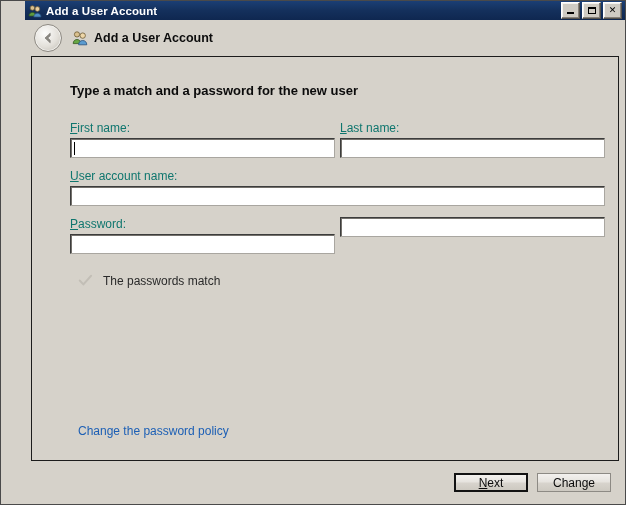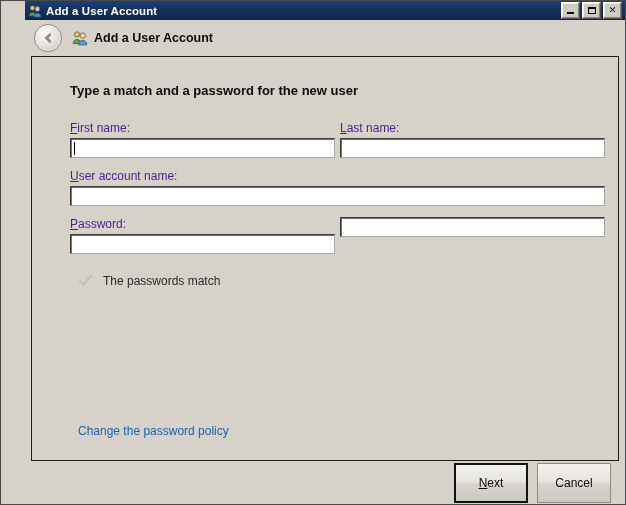--- a/index.html
+++ b/index.html
@@ -174,21 +174,21 @@
   }
   .field {
     display: flex;
     flex-direction: column;
   }
   .field.half { width: 266px; }
   .field.full { width: 535px; }
 
   .field-label {
     font-size: 12px;
-    color: #4c1d95;
+    color: #0f766e;
     margin-bottom: 3px;
     white-space: nowrap;
     line-height: 14px;
   }
   .field-label u {
     text-decoration: underline;
   }
   .text-input {
     height: 20px;
     box-sizing: border-box;
@@ -248,21 +248,21 @@
     flex: 0 0 auto;
     display: flex;
     align-items: center;
     justify-content: flex-end;
     padding-right: 14px;
     gap: 9px;
     background: #d6d2ca;
   }
   .btn {
     width: 74px;
-    height: 40px;
+    height: 19px;
     box-sizing: border-box;
     background: linear-gradient(to bottom, #f3f1ee 0%, #e6e3de 48%, #d8d4cd 52%, #cdc9c1 100%);
     border: 1px solid #8d8a84;
     font-family: "Liberation Sans", sans-serif;
     font-size: 12px;
     color: #0b0b0b;
     display: flex;
     align-items: center;
     justify-content: center;
     cursor: default;
@@ -386,17 +386,17 @@
       <a class="policy-link" href="#">Change the password policy</a>
 
     </div>
   </div>
 
   <div class="footer">
     <div class="btn default">
       <span><u>N</u><span>ext</span></span>
     </div>
     <div class="btn">
-      <span>Cancel</span>
+      <span>Change</span>
     </div>
   </div>
 
 </div>
 
 </body></html>

